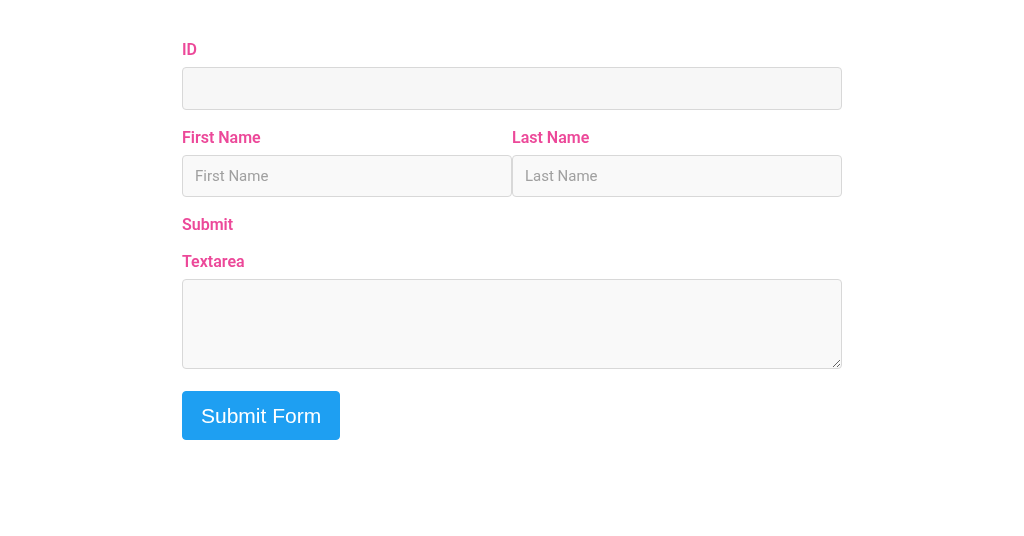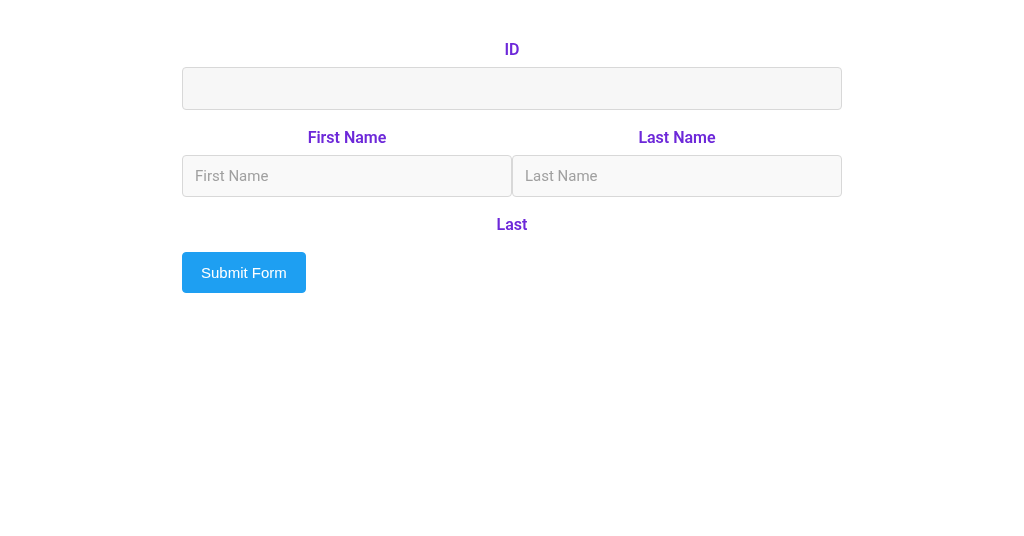--- a/index.html
+++ b/index.html
@@ -26,23 +26,22 @@
     .row {
       display: flex;
     }
     .col {
       flex: 1;
     }
     label {
       display: block;
       font-weight: 600;
       font-size: 16px;
-      color: #6d28d9;
+      color: #ec4899;
       margin-bottom: 8px;
-      text-align: center;
     }
     input[type="text"],
     input[type="email"],
     textarea {
       width: 100%;
       padding: 9px 12px;
       font-size: 15px;
       line-height: 1.5;
       color: #495057;
       background-color: #f9f9f9;
@@ -58,21 +57,21 @@
     textarea::placeholder {
       color: #a0a0a0;
     }
     textarea {
       min-height: 90px;
       resize: both;
     }
     .btn {
       display: inline-block;
       padding: 9px 18px;
-      font-size: 15px;
+      font-size: 21px;
       font-weight: 400;
       color: #fff;
       background-color: #1e9ff2;
       border: 1px solid #1e9ff2;
       border-radius: 4px;
       cursor: pointer;
       line-height: 1.4;
     }
   </style>
 </head>
@@ -91,20 +90,24 @@
         <label>First Name</label>
         <input type="text" placeholder="First Name" style="">
       </div>
       <div class="col form-group">
         <label>Last Name</label>
         <input type="text" placeholder="Last Name" style="">
       </div>
     </div>
 
     <div class="form-group">
-      <label>Last</label>
+      <label>Submit</label>
     </div>
 
+    <div class="form-group">
+      <label>Textarea</label>
+      <textarea style=""></textarea>
+    </div>
 
     <button type="button" class="btn">Submit Form</button>
 
   </form>
 </div>
 
 </body></html>

